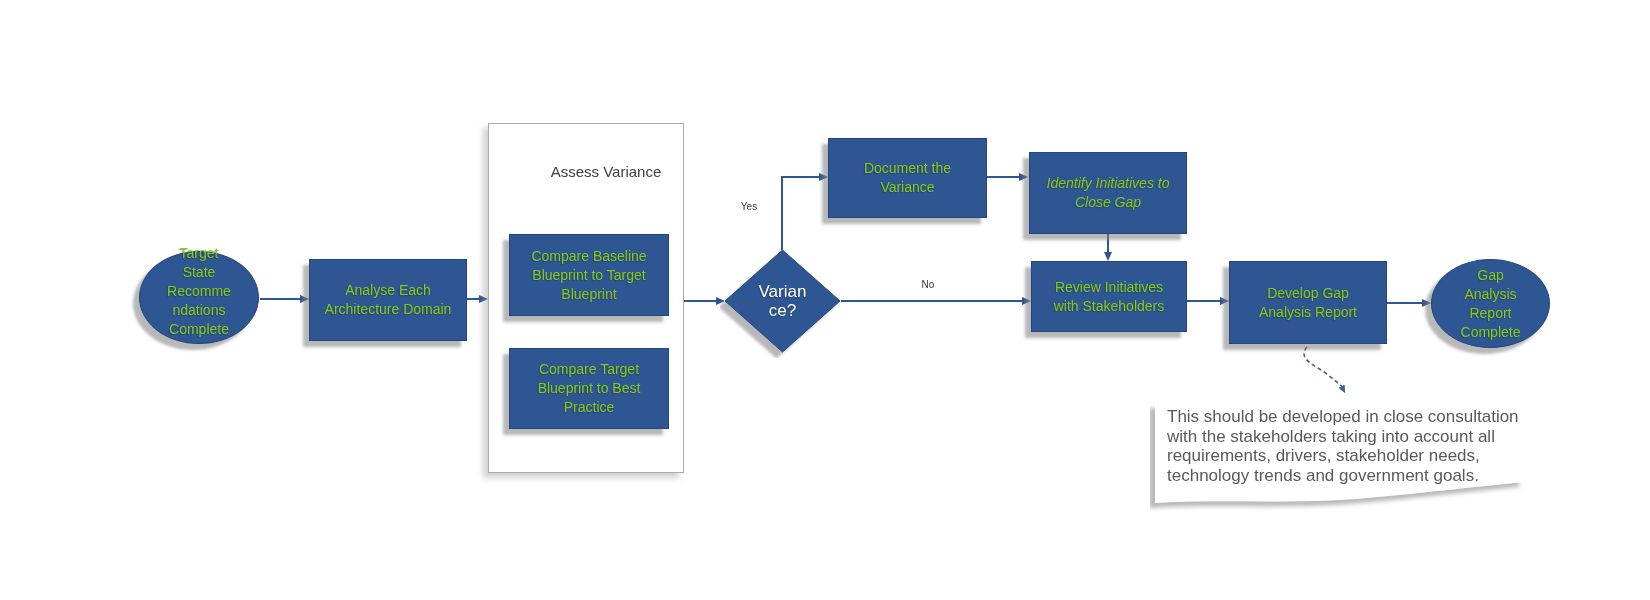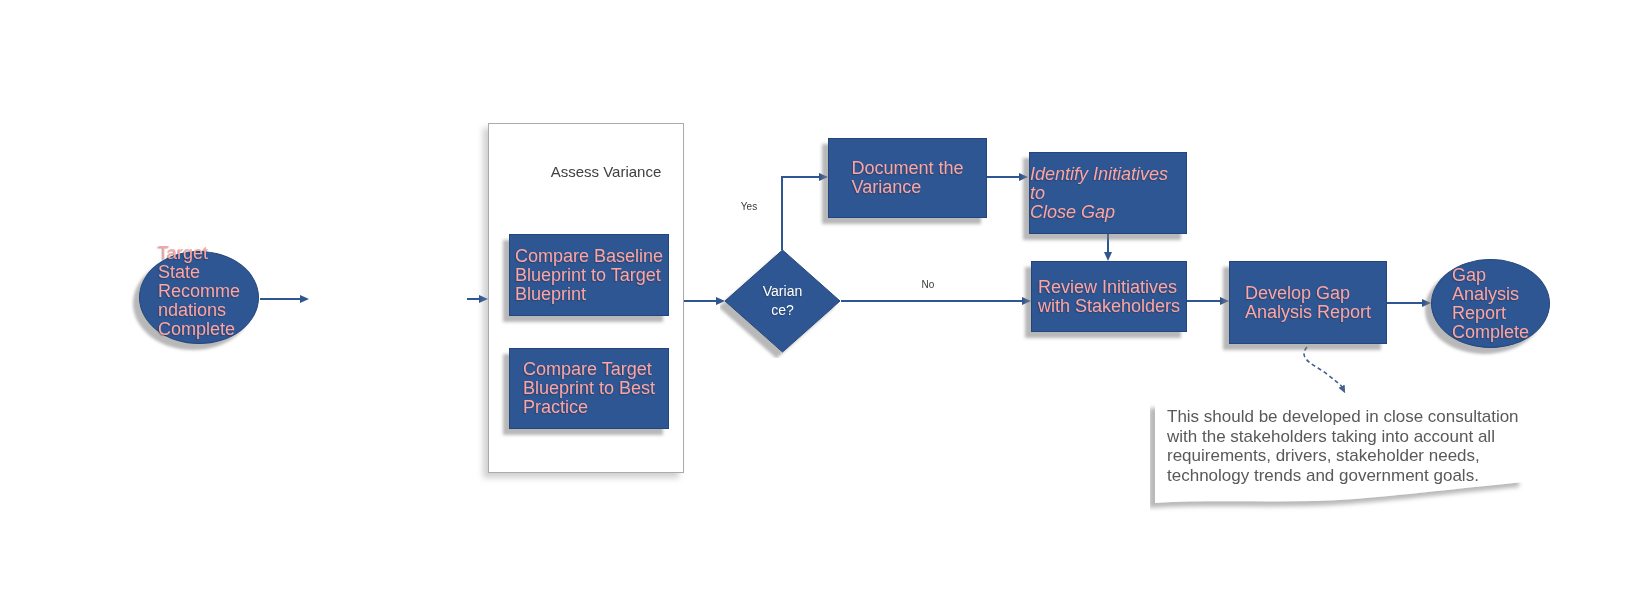--- a/index.html
+++ b/index.html
@@ -2,37 +2,37 @@
 <html><head>
 <meta charset="utf-8">
 <style>
   html,body{margin:0;padding:0;background:#fff;}
   .canvas{
     position:relative;width:1650px;height:600px;background:#ffffff;
     font-family:"Liberation Sans", sans-serif;overflow:hidden;
   }
   .node{
     position:absolute;background:#2E5693;border:1px solid #24467C;
-    color:#fca5a5;display:flex;align-items:center;justify-content:center;
-    text-align:left;font-size:18px;line-height:19px;white-space:pre-line;
+    color:#84cc16;display:flex;align-items:center;justify-content:center;
+    text-align:center;font-size:14px;line-height:19px;white-space:pre-line;
     box-shadow:-6px 6px 3px rgba(125,125,125,0.55);
     text-shadow:-1px 1px 1px rgba(40,40,40,0.4);
     box-sizing:border-box;
   }
   .terminator{border-radius:50%;overflow:visible;}
   .group-box{
     position:absolute;background:#ffffff;border:1px solid #ABABAB;
     box-shadow:-5px 5px 6px rgba(140,140,140,0.4);box-sizing:border-box;
   }
   .group-title{
     position:absolute;font-size:15px;color:#404040;text-align:center;
   }
   .diamond-wrap{position:absolute;pointer-events:none;}
   .diamond-label{
-    position:absolute;color:#ffffff;font-size:14px;line-height:19px;
+    position:absolute;color:#ffffff;font-size:17px;line-height:19px;
     display:flex;align-items:center;justify-content:center;text-align:center;
     white-space:pre-line;text-shadow:-1px 1px 1px rgba(40,40,40,0.4);
   }
   .edge-label{
     position:absolute;font-size:10px;color:#383838;text-align:center;
   }
   .note-shape{position:absolute;}
   .note-text{
     position:absolute;font-size:17px;line-height:19.5px;color:#595959;
     white-space:pre-line;
@@ -77,20 +77,24 @@
   <div class="group-title" style="left:488px;top:163px;width:236px;">Assess Variance</div>
 
   <div class="node terminator" style="left:139px;top:251px;width:120px;height:93px;">
     <span style="position:relative;top:-6px;">Target
 State
 Recomme
 ndations
 Complete</span>
   </div>
 
+  <div class="node" style="left:309px;top:259px;width:158px;height:82px;">
+    <span>Analyse Each
+Architecture Domain</span>
+  </div>
 
   <div class="node" style="left:509px;top:348px;width:160px;height:81px;">
     <span>Compare Target
 Blueprint to Best
 Practice</span>
   </div>
   <div class="node" style="left:509px;top:234px;width:160px;height:82px;">
     <span>Compare Baseline
 Blueprint to Target
 Blueprint</span>

